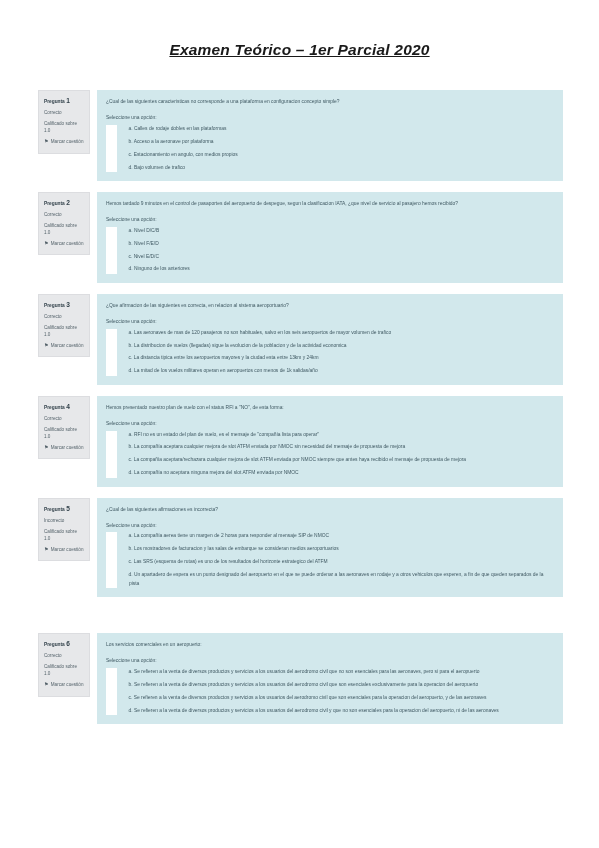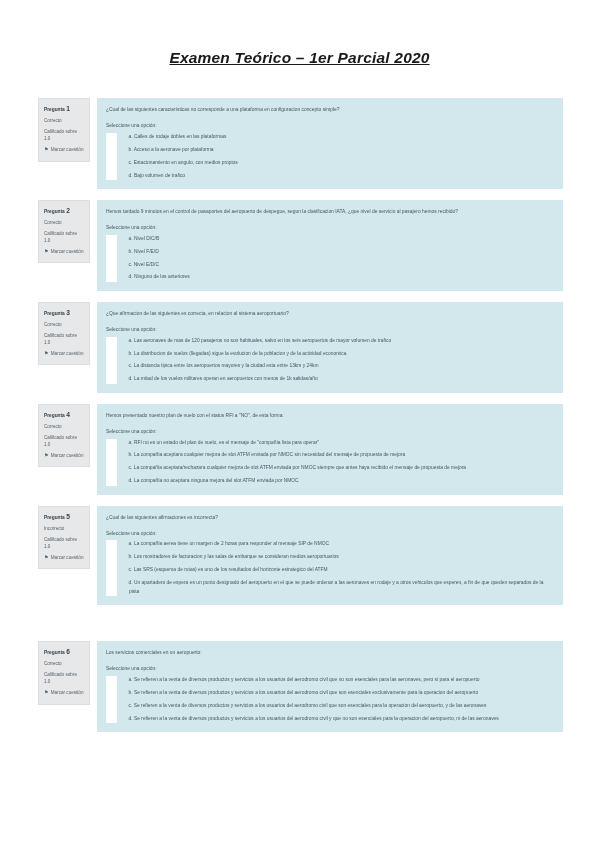--- a/index.html
+++ b/index.html
@@ -24,21 +24,21 @@
   }
   .doc-title {
     text-align: center;
     font-family: "Liberation Sans", sans-serif;
     font-weight: bold;
     font-style: italic;
     text-decoration: underline;
     font-size: 15.5px;
     letter-spacing: 0.2px;
     color: #1a1a1a;
-    margin: 12px;
+    margin: 4px;
     padding-top: 37px;
     padding-bottom: 0;
     line-height: 18px;
   }
   .questions {
     margin-top: 31px;
     padding-left: 38px;
     padding-right: 36px;
   }
   .qblock {

